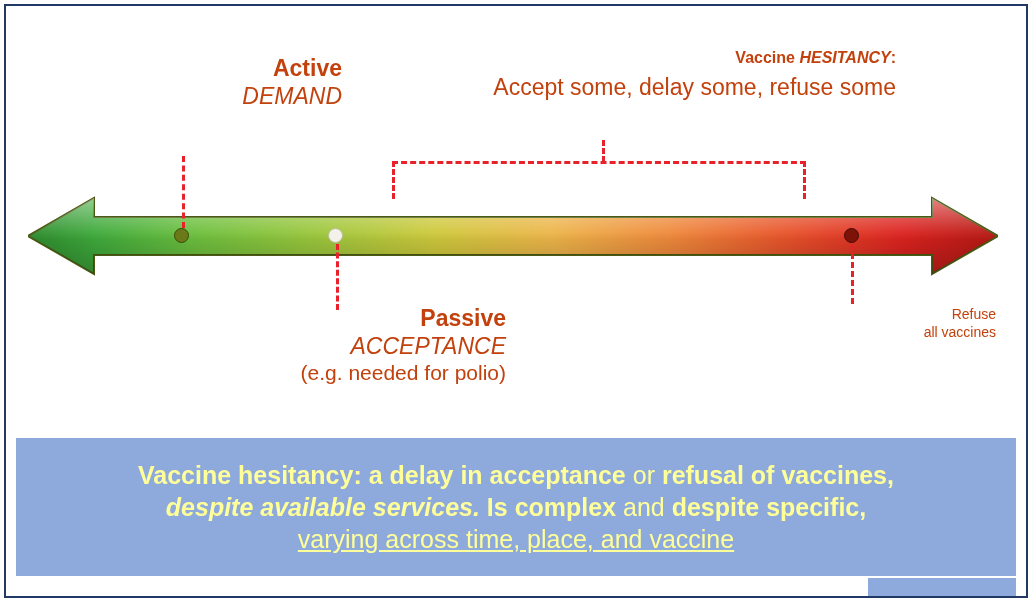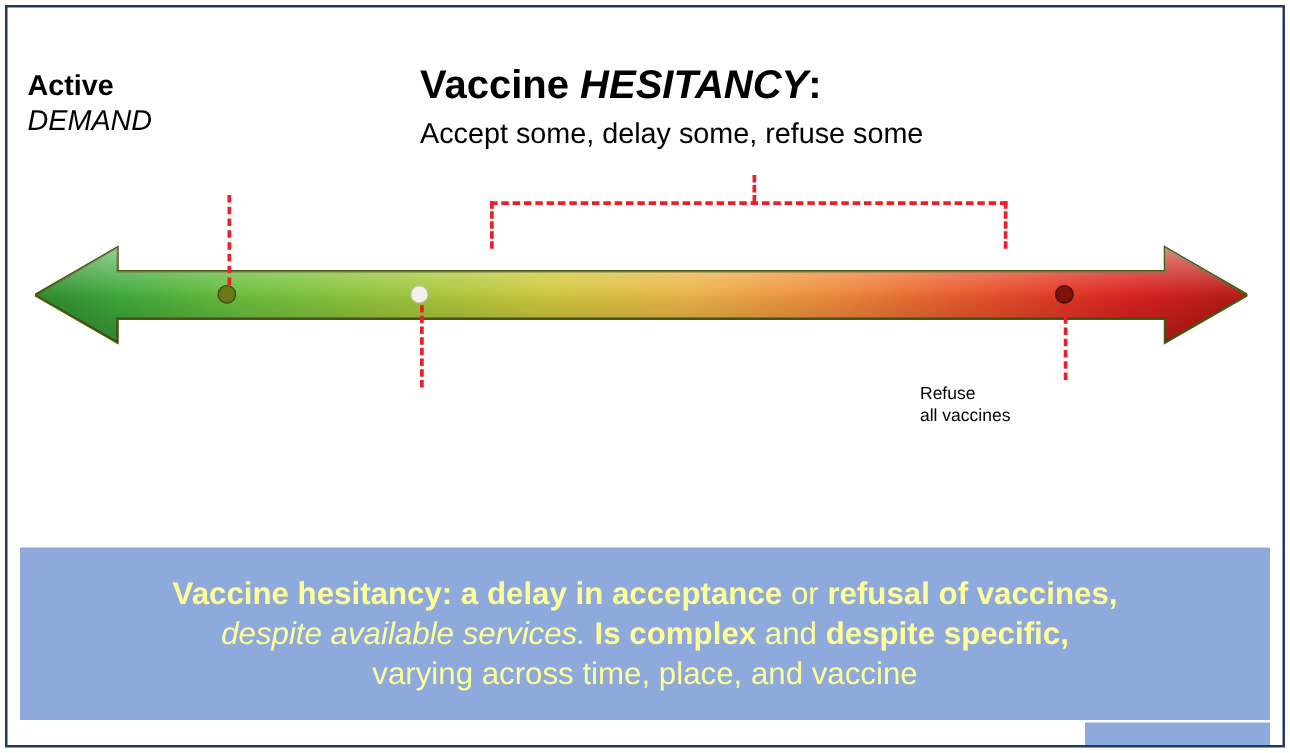--- a/index.html
+++ b/index.html
@@ -33,22 +33,22 @@
   .diagram-area {
     position: absolute;
     left: 0;
     top: 0;
     width: 1020px;
     height: 432px;
   }
 
   .lbl {
     position: absolute;
-    color: #000000;
-    text-align: left;
+    color: #c2410c;
+    text-align: right;
     line-height: 1.22;
     white-space: nowrap;
   }
   .lbl .ln1 {
     font-weight: bold;
     font-size: 23px;
   }
   .lbl .ln2 {
     font-weight: normal;
     font-style: italic;
@@ -65,21 +65,21 @@
     top: 48px;
     width: 320px;
   }
   
   #label-hesitancy {
     left: 330px;
     top: 42px;
     width: 560px;
   }
   #label-hesitancy .hd {
-    font-size: 32px;
+    font-size: 16px;
     font-weight: bold;
   }
   #label-hesitancy .hd i {
     font-style: italic;
   }
   #label-hesitancy .sub {
     font-size: 23px;
     font-weight: normal;
     margin-top: 5px;
   }
@@ -201,24 +201,25 @@
   #definition-banner .dline {
     font-size: 25px;
     line-height: 1.28;
     white-space: nowrap;
   }
   #definition-banner .dline b {
     font-weight: bold;
   }
   #definition-banner .dline i {
     font-style: italic;
-    font-weight: normal;
+    font-weight: bold;
   }
   #definition-banner .dline.plain {
     font-weight: normal;
+    text-decoration: underline;
   }
 
   
   #bottom-strip {
     position: absolute;
     left: 10px;
     top: 572px;
     width: 1000px;
     height: 18px;
     background: #ffffff;
@@ -280,20 +281,25 @@
       <div class="lbl" id="label-active-demand">
         <div class="ln1">Active</div>
         <div class="ln2">DEMAND</div>
       </div>
 
       <div class="lbl" id="label-hesitancy">
         <div class="hd"><span>Vaccine </span><i>HESITANCY</i><span>:</span></div>
         <div class="sub">Accept some, delay some, refuse some</div>
       </div>
 
+      <div class="lbl" id="label-passive-acceptance">
+        <div class="ln1">Passive</div>
+        <div class="ln2">ACCEPTANCE</div>
+        <div class="ln3">(e.g. needed for polio)</div>
+      </div>
 
       <div class="lbl" id="label-refuse">
         <div>Refuse</div>
         <div>all vaccines</div>
       </div>
     </div>
 
     <div id="definition-banner">
       <div class="dline"><b>Vaccine hesitancy: a delay in acceptance</b><span class="plain"> or </span><b>refusal of vaccines,</b></div>
       <div class="dline"><i>despite available services.</i><b> Is complex</b><span class="plain"> and </span><b>despite specific</b><b>,</b></div>

